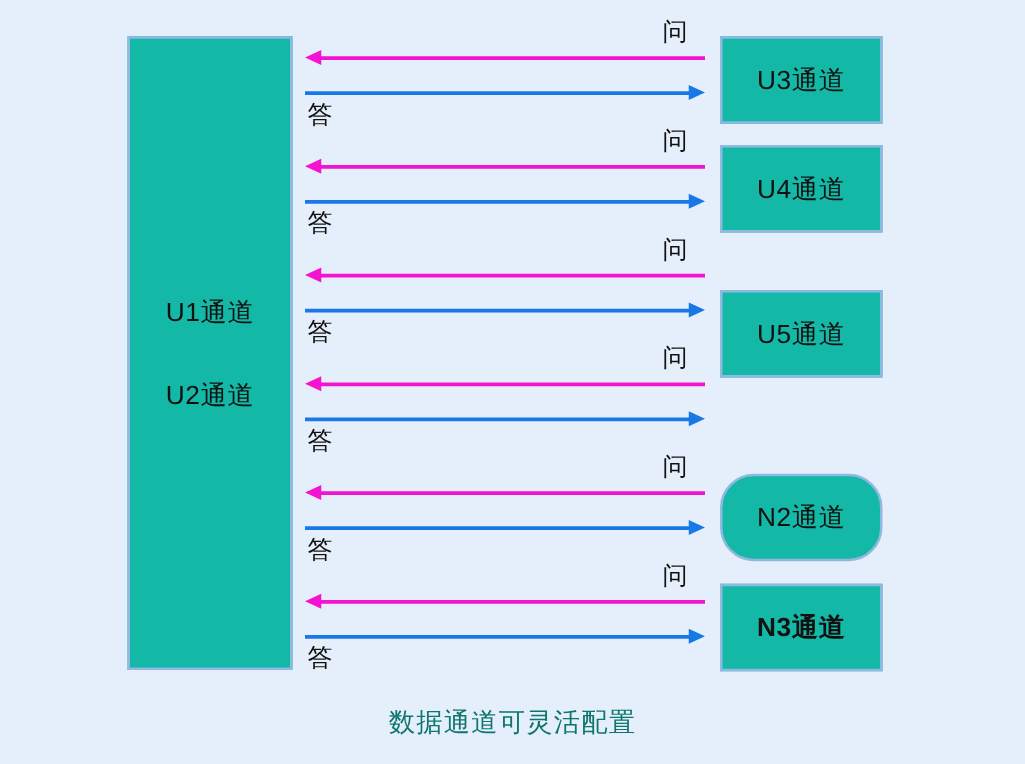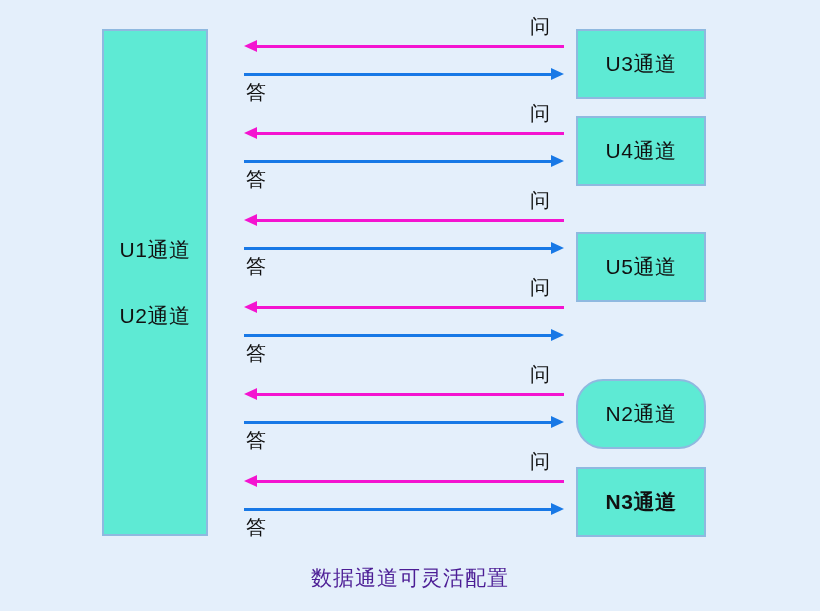--- a/index.html
+++ b/index.html
@@ -19,36 +19,36 @@
     position: absolute;
     left: 0;
     top: 0;
     width: 820px;
     height: 611px;
   }
 
   
   .box {
     position: absolute;
-    background: #5eead4;
+    background: #14b8a6;
     border: 2px solid #8fb9e0;
     box-sizing: border-box;
     display: flex;
     flex-direction: column;
     align-items: center;
     justify-content: center;
     color: #111111;
     font-size: 21px;
     letter-spacing: 0.5px;
   }
 
   #left-box {
     left: 102px;
     top: 29px;
-    width: 106px;
+    width: 132px;
     height: 507px;
     gap: 38px;
   }
 
   .right-box {
     left: 576px;
     width: 130px;
     height: 70px;
   }
 
@@ -121,21 +121,21 @@
   }
 
   
   #caption {
     position: absolute;
     left: 0;
     top: 564px;
     width: 820px;
     text-align: center;
     font-size: 21px;
-    color: #4c1d95;
+    color: #0f766e;
     letter-spacing: 1px;
   }
 </style>
 </head>
 <body>
 
 <div id="diagram">
 
   <div class="box" id="left-box">
     <span>U1通道</span>

